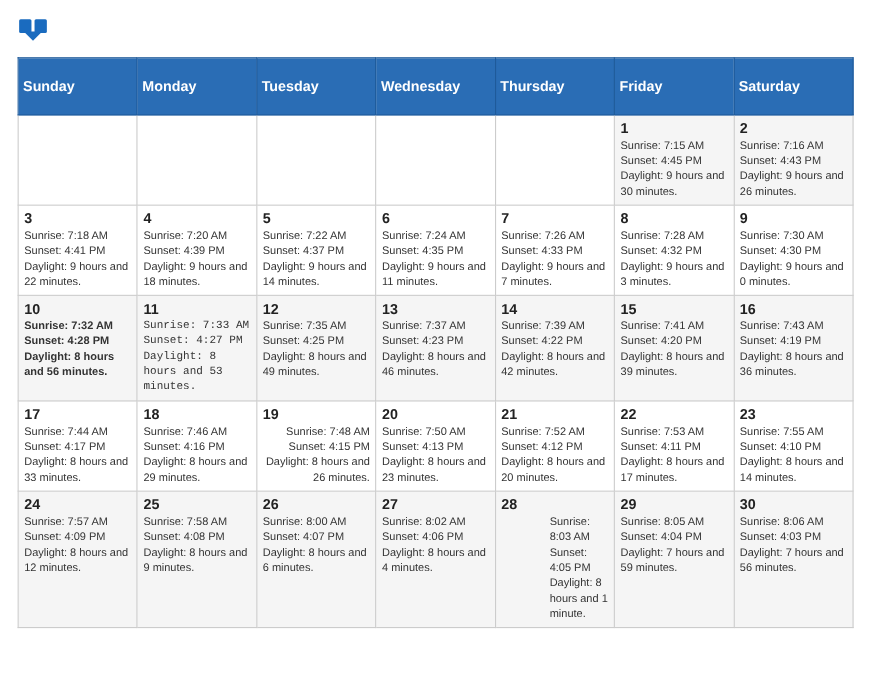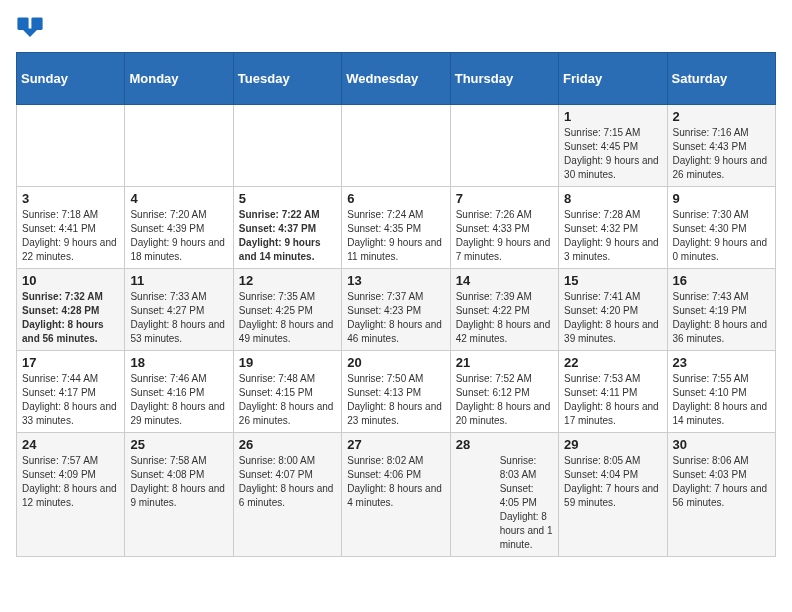--- a/index.html
+++ b/index.html
@@ -147,21 +147,21 @@
 Daylight: 9 hours and 22 minutes.</div>
         </td>
         <td>
           <span class="day-number">4</span>
           <div class="day-info" style="white-space: pre-line;">Sunrise: 7:20 AM
 Sunset: 4:39 PM
 Daylight: 9 hours and 18 minutes.</div>
         </td>
         <td>
           <span class="day-number">5</span>
-          <div class="day-info" style="white-space: pre-line; font-weight: bold;">Sunrise: 7:22 AM
+          <div class="day-info" style="white-space: pre-line;">Sunrise: 7:22 AM
 Sunset: 4:37 PM
 Daylight: 9 hours and 14 minutes.</div>
         </td>
         <td>
           <span class="day-number">6</span>
           <div class="day-info" style="white-space: pre-line;">Sunrise: 7:24 AM
 Sunset: 4:35 PM
 Daylight: 9 hours and 11 minutes.</div>
         </td>
         <td>
@@ -185,21 +185,21 @@
       </tr>
       <tr>
         <td>
           <span class="day-number">10</span>
           <div class="day-info" style="white-space: pre-line; font-weight: bold;">Sunrise: 7:32 AM
 Sunset: 4:28 PM
 Daylight: 8 hours and 56 minutes.</div>
         </td>
         <td>
           <span class="day-number">11</span>
-          <div class="day-info" style="white-space: pre-line;">Sunrise: 7:33 AM
+          <div class="day-info" style="white-space: pre-line; font-family: Liberation Mono, monospace;">Sunrise: 7:33 AM
 Sunset: 4:27 PM
 Daylight: 8 hours and 53 minutes.</div>
         </td>
         <td>
           <span class="day-number">12</span>
           <div class="day-info" style="white-space: pre-line;">Sunrise: 7:35 AM
 Sunset: 4:25 PM
 Daylight: 8 hours and 49 minutes.</div>
         </td>
         <td>
@@ -235,34 +235,34 @@
 Daylight: 8 hours and 33 minutes.</div>
         </td>
         <td>
           <span class="day-number">18</span>
           <div class="day-info" style="white-space: pre-line;">Sunrise: 7:46 AM
 Sunset: 4:16 PM
 Daylight: 8 hours and 29 minutes.</div>
         </td>
         <td>
           <span class="day-number">19</span>
-          <div class="day-info" style="white-space: pre-line;">Sunrise: 7:48 AM
+          <div class="day-info" style="white-space: pre-line; text-align: right;">Sunrise: 7:48 AM
 Sunset: 4:15 PM
 Daylight: 8 hours and 26 minutes.</div>
         </td>
         <td>
           <span class="day-number">20</span>
           <div class="day-info" style="white-space: pre-line;">Sunrise: 7:50 AM
 Sunset: 4:13 PM
 Daylight: 8 hours and 23 minutes.</div>
         </td>
         <td>
           <span class="day-number">21</span>
           <div class="day-info" style="white-space: pre-line;">Sunrise: 7:52 AM
-Sunset: 6:12 PM
+Sunset: 4:12 PM
 Daylight: 8 hours and 20 minutes.</div>
         </td>
         <td>
           <span class="day-number">22</span>
           <div class="day-info" style="white-space: pre-line;">Sunrise: 7:53 AM
 Sunset: 4:11 PM
 Daylight: 8 hours and 17 minutes.</div>
         </td>
         <td>
           <span class="day-number">23</span>

